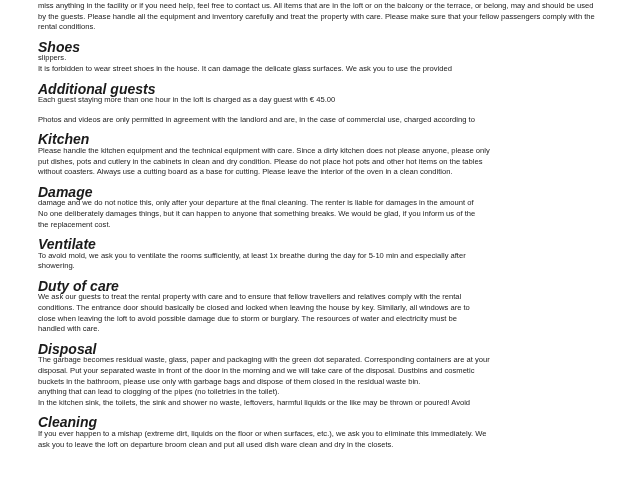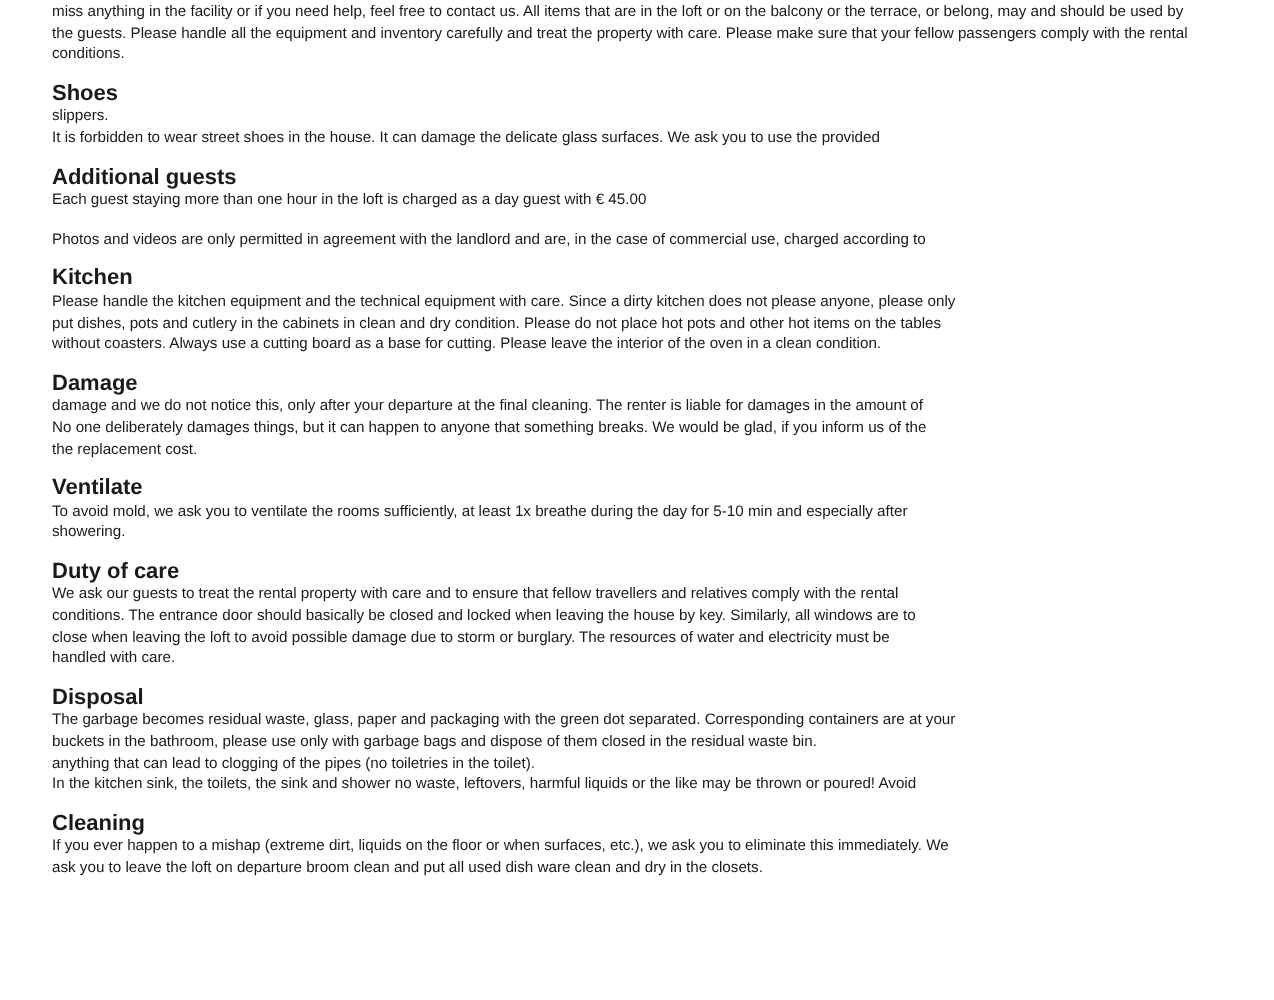--- a/index.html
+++ b/index.html
@@ -11,38 +11,39 @@
     width: 637px;
     height: 500px;
     overflow: hidden;
     font-family: "Liberation Sans", sans-serif;
     color: #1a1a1a;
   }
   .page {
     box-sizing: border-box;
     width: 637px;
     height: 406px;
-    padding: 0 38px 0 26px;
+    padding: 0 38px 0 38px;
     position: relative;
   }
   .intro {
     font-size: 7.6px;
     line-height: 10.6px;
     margin: 0;
     padding-top: 1px;
     text-align: left;
   }
   .section {
     margin-top: 9px;
   }
   .sec-title {
-    font-size: 11px;
+    font-size: 14px;
     font-weight: bold;
     line-height: 10.6px;
     margin: 0 0 1px 0;
+    font-style: italic;
   }
   .sec-body {
     font-size: 7.6px;
     line-height: 10.6px;
     margin: 0;
   }
   .sec-body .ln {
     display: block;
   }
 </style>
@@ -111,20 +112,21 @@
       <span class="ln">conditions.  The entrance door should basically be closed and locked when leaving the house by key. Similarly, all windows are to</span>
       <span class="ln">close when leaving the loft to avoid possible damage due to storm or burglary. The resources of water and electricity must be</span>
       <span class="ln">handled with care.</span>
     </p>
   </div>
 
   <div class="section">
     <h3 class="sec-title">Disposal</h3>
     <p class="sec-body">
       <span class="ln">The garbage becomes residual waste, glass, paper and packaging with the green dot separated. Corresponding containers are at your</span>
+      <span class="ln">disposal. Put your separated waste in front of the door in the morning and we will take care of the disposal. Dustbins and cosmetic</span>
       <span class="ln">buckets in the bathroom, please use only with garbage bags and dispose of them closed in the residual waste bin.</span>
       <span class="ln">anything that can lead to clogging of the pipes (no toiletries in the toilet).</span>
       <span class="ln">In the kitchen sink, the toilets, the sink and shower no waste, leftovers, harmful liquids or the like may be thrown or poured! Avoid</span>
     </p>
   </div>
 
   <div class="section">
     <h3 class="sec-title">Cleaning</h3>
     <p class="sec-body">
       <span class="ln">If you ever happen to a mishap (extreme dirt, liquids on the floor or when surfaces, etc.), we ask you to eliminate this immediately. We</span>

